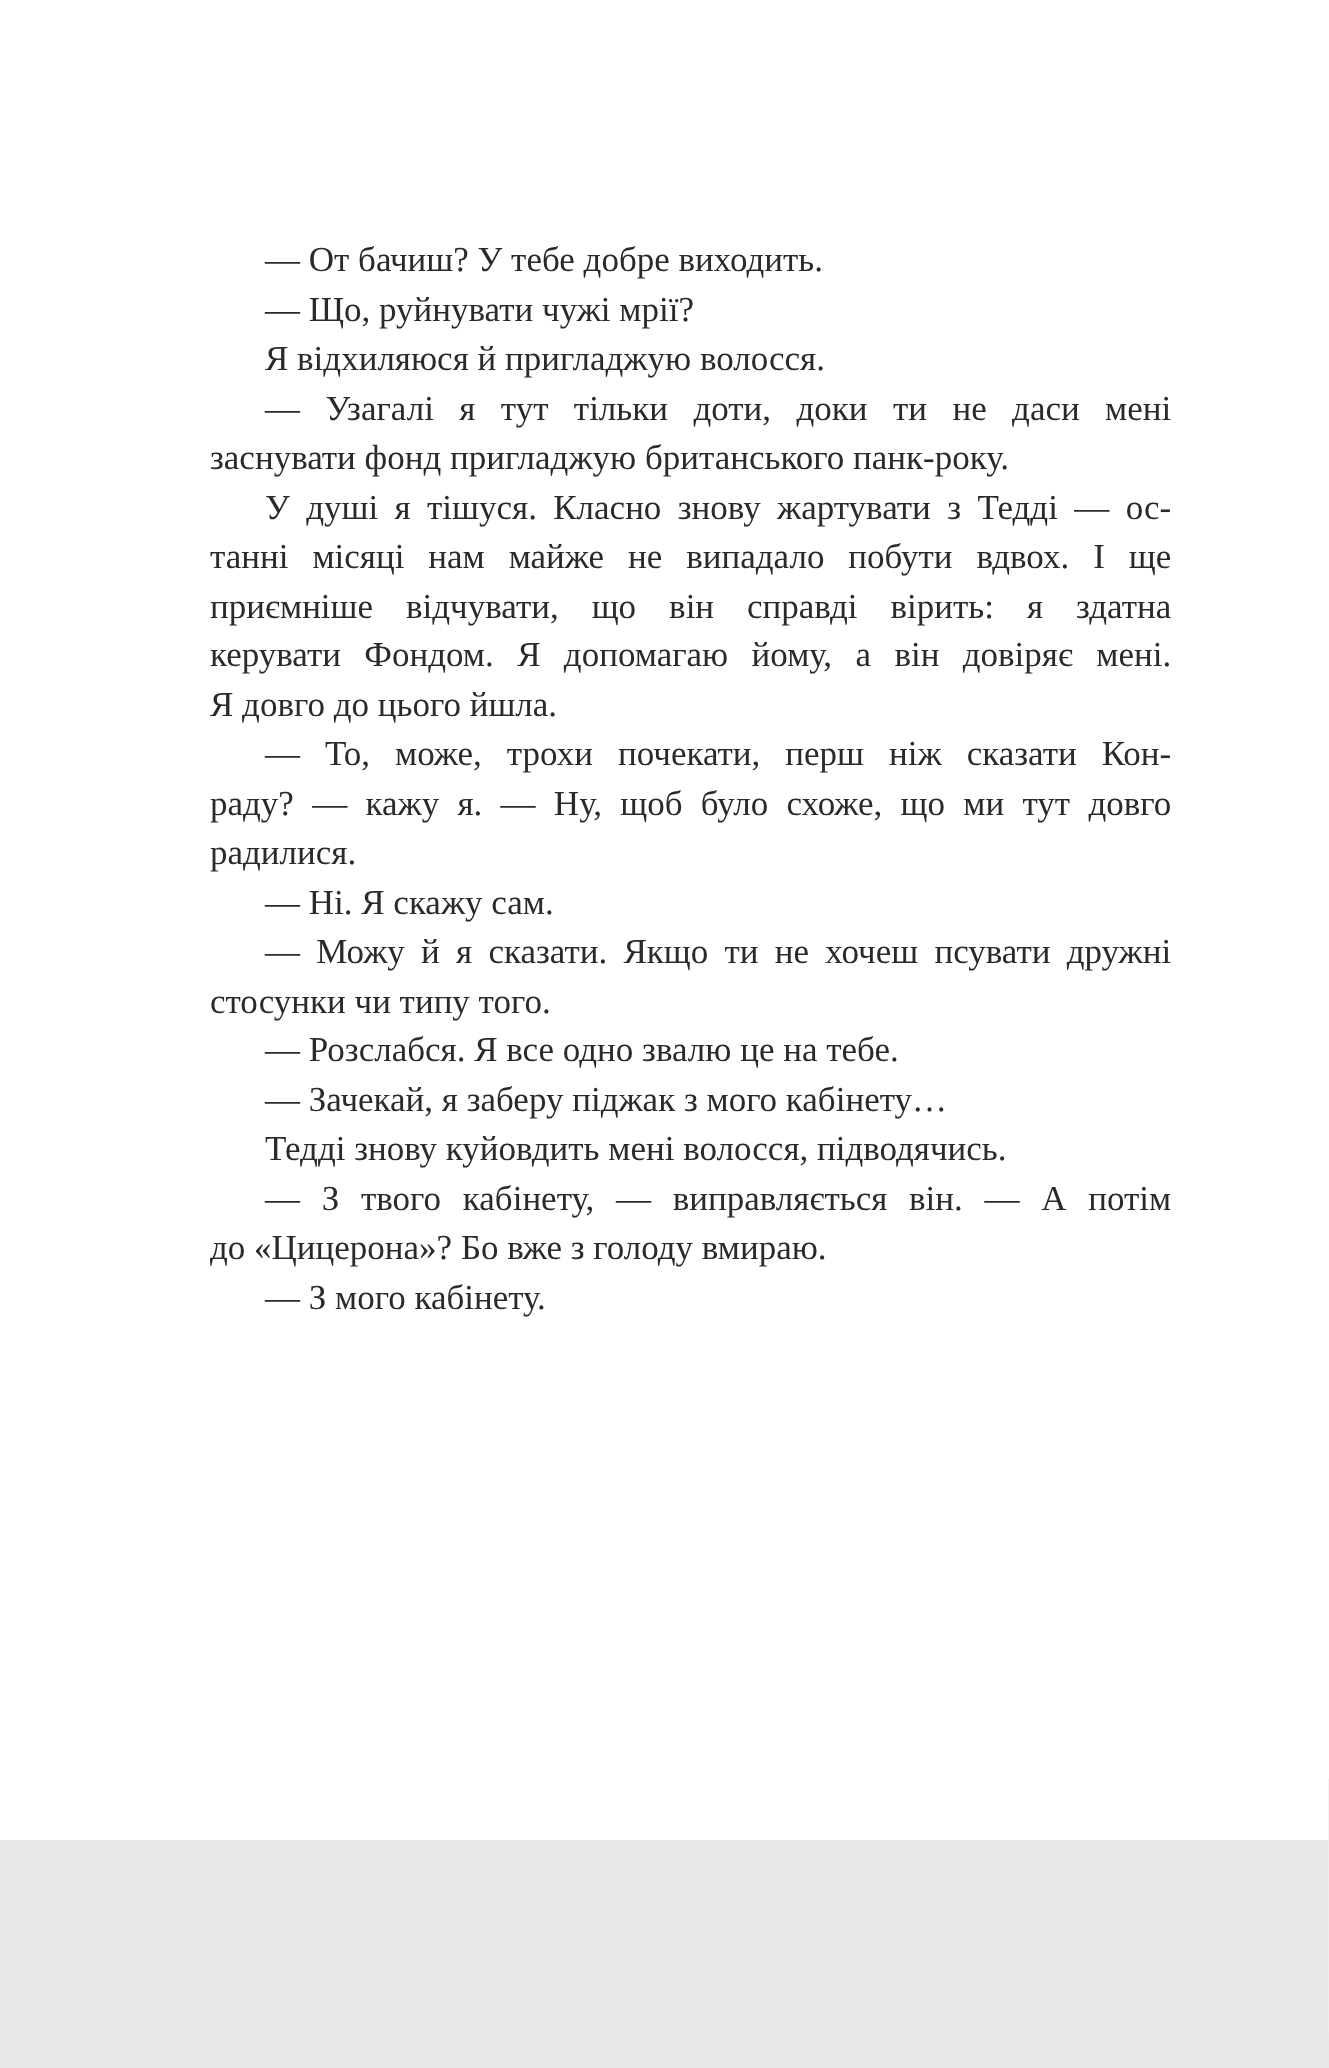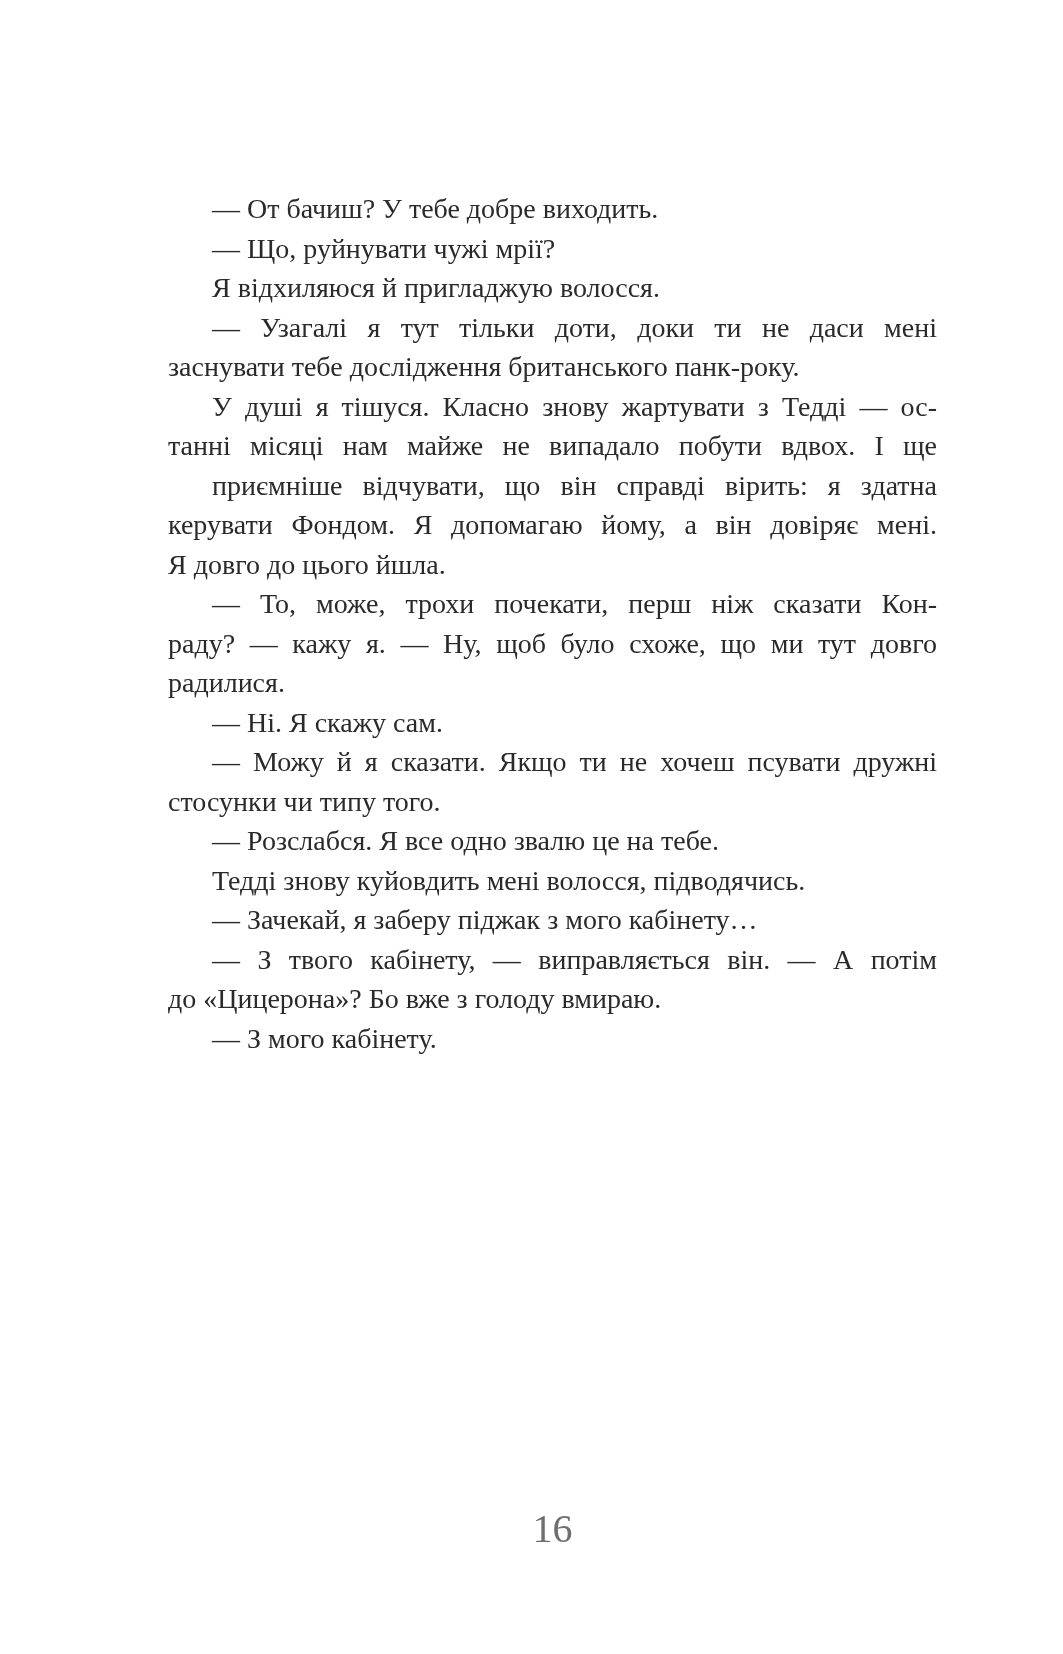--- a/index.html
+++ b/index.html
@@ -3,21 +3,21 @@
 <meta charset="utf-8">
 <style>
   html, body {
     margin: 0;
     padding: 0;
     background: #e8e8e8;
   }
   .page {
     position: relative;
     width: 1063px;
-    height: 1654px;
+    height: 1472px;
     background: var(--background, #ffffff);
     overflow: hidden;
   }
   .text-block {
     position: absolute;
     left: 168px;
     top: 189px;
     width: 769px;
     font-family: "Liberation Serif", "DejaVu Serif", serif;
     font-size: 28px;
@@ -68,27 +68,27 @@
       <span class="line indent end" style="display: block;">— Що, руйнувати чужі мрії?</span>
     </p>
 
 
     <p>
       <span class="line indent end" style="display: block;">Я відхиляюся й пригладжую волосся.</span>
     </p>
 
     <p>
       <span class="line indent" style="display: block;">— Узагалі я тут тільки доти, доки ти не даси мені</span>
-      <span class="line end" style="display: block;">заснувати тебе дослідження британського панк-року.</span>
+      <span class="line end" style="display: block;">заснувати фонд пригладжую британського панк-року.</span>
     </p>
 
     <p>
       <span class="line indent" style="display: block;">У душі я тішуся. Класно знову жартувати з Тедді — ос-</span>
       <span class="line" style="display: block;">танні місяці нам майже не випадало побути вдвох. І ще</span>
-      <span class="line" style="display: block; margin-left: 44px;">приємніше відчувати, що він справді вірить: я здатна</span>
+      <span class="line" style="display: block;">приємніше відчувати, що він справді вірить: я здатна</span>
       <span class="line" style="display: block;">керувати Фондом. Я допомагаю йому, а він довіряє мені.</span>
       <span class="line end" style="display: block;">Я довго до цього йшла.</span>
     </p>
 
     <p>
       <span class="line indent" style="display: block;">— То, може, трохи почекати, перш ніж сказати Кон-</span>
       <span class="line" style="display: block;">раду? — кажу я. — Ну, щоб було схоже, що ми тут довго</span>
       <span class="line end" style="display: block;">радилися.</span>
     </p>
 
@@ -100,25 +100,25 @@
       <span class="line indent" style="display: block;">— Можу й я сказати. Якщо ти не хочеш псувати дружні</span>
       <span class="line end" style="display: block;">стосунки чи типу того.</span>
     </p>
 
     <p>
       <span class="line indent end" style="display: block;">— Розслабся. Я все одно звалю це на тебе.</span>
     </p>
 
 
     <p>
-      <span class="line indent end" style="display: block;">Тедді знову куйовдить мені волосся, підводячись.</span>
+      <span class="line indent end" style="display: block;">— Зачекай, я заберу піджак з мого кабінету…</span>
     </p>
 
     <p>
-      <span class="line indent end" style="display: block;">— Зачекай, я заберу піджак з мого кабінету…</span>
+      <span class="line indent end" style="display: block;">Тедді знову куйовдить мені волосся, підводячись.</span>
     </p>
 
     <p>
       <span class="line indent" style="display: block;">— З твого кабінету, — виправляється він. — А потім</span>
       <span class="line end" style="display: block;">до «Цицерона»? Бо вже з голоду вмираю.</span>
     </p>
 
     <p>
       <span class="line indent end" style="display: block;">— З мого кабінету.</span>
     </p>

